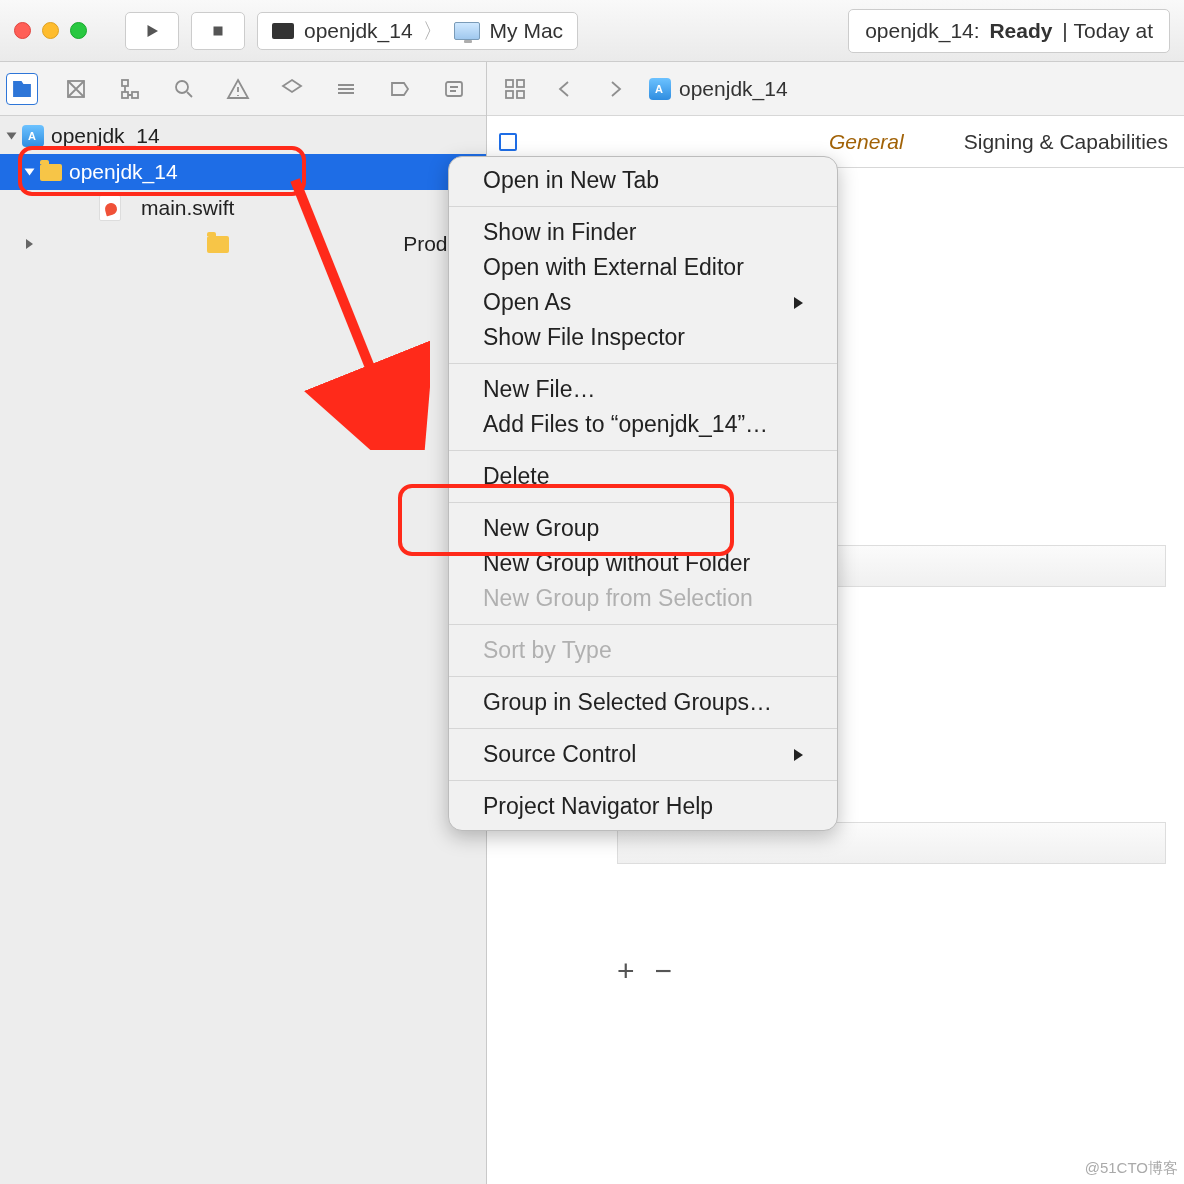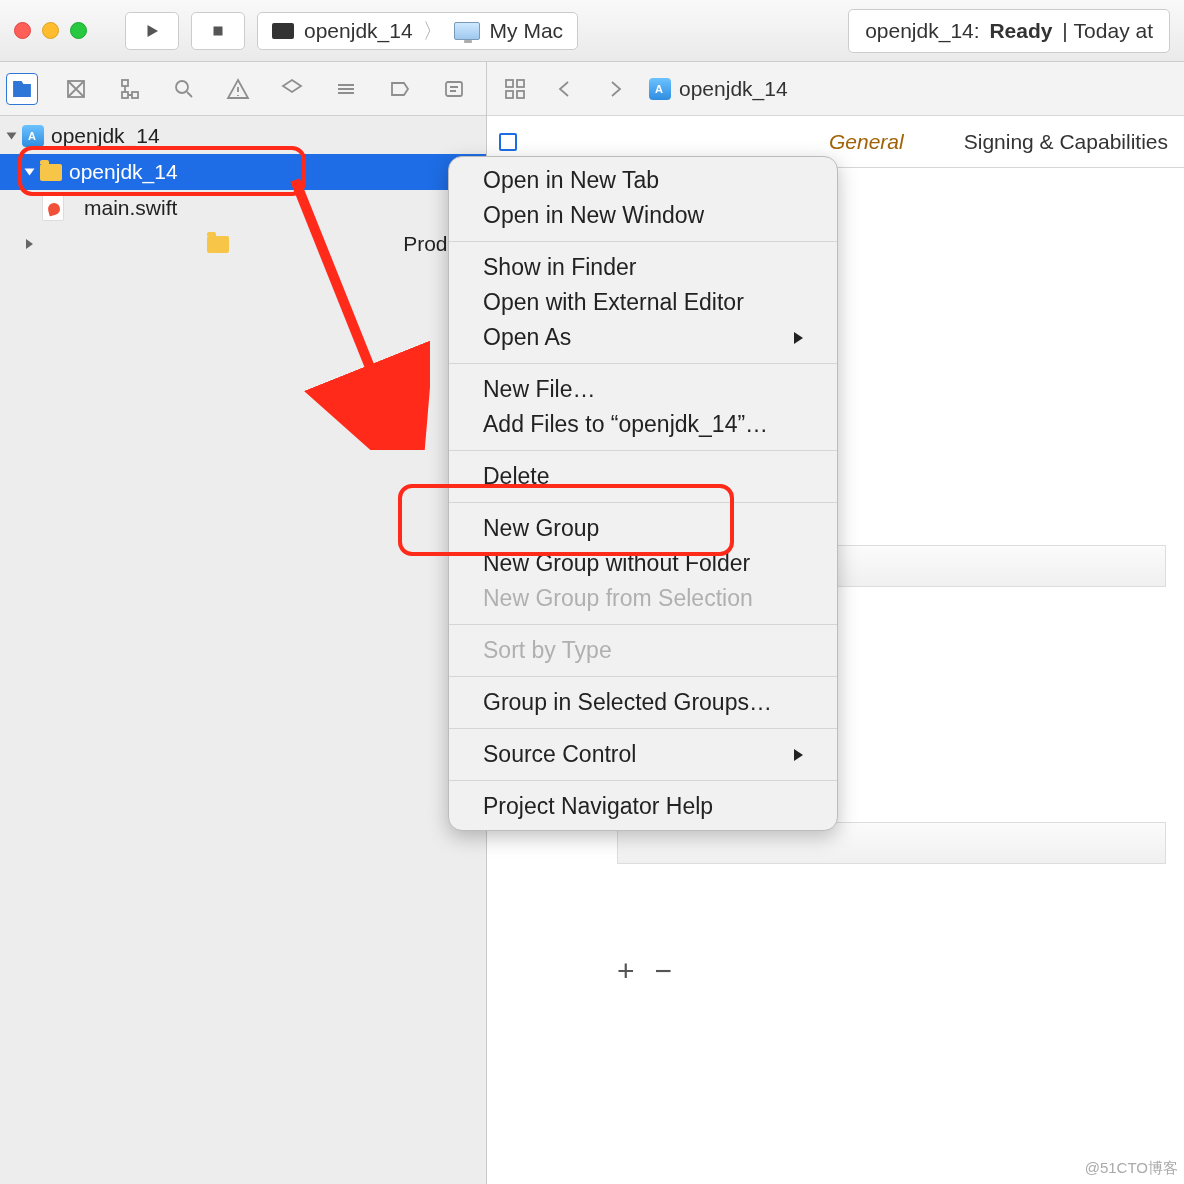--- a/index.html
+++ b/index.html
@@ -33,21 +33,21 @@
 
 .workspace { display: flex; height: calc(100% - 62px); }
 .sidebar { width: 486px; background: #ededed; display: flex; flex-direction: column; }
 .tree { flex: 1; padding-top: 2px; }
 .tree-row { display: flex; align-items: center; height: 36px; font-size: 21px; color: #222; gap: 7px; }
 .tree-row .arrow { width: 0; height: 0; border-left: 7px solid #666; border-top: 5px solid transparent; border-bottom: 5px solid transparent; transform: rotate(90deg); }
 .tree-row .arrow.right { transform: rotate(0deg); }
 .tree-row.root { padding-left: 8px; }
 .tree-row.selected { background: #1e6de6; color: #fff; padding-left: 26px; }
 .tree-row.selected .arrow { border-left-color: #fff; }
-.tree-row.l2 { padding-left: 42px; gap: 20px; }
+.tree-row.l2 { padding-left: 99px; gap: 20px; }
 .tree-row.l1 { padding-left: 26px; justify-content: space-between; }
 .folder-icon { width: 22px; height: 17px; background: #f7c547; border-radius: 2px; position: relative; }
 .folder-icon::before { content: ""; position: absolute; top: -4px; left: 0; width: 9px; height: 4px; background: #f7c547; border-radius: 2px 2px 0 0; }
 .folder-icon.yellow { background: #f7c547; }
 .proj-icon { width: 22px; height: 22px; background: linear-gradient(#6cc2ff,#2f8de0); border-radius: 4px; position: relative; }
 .proj-icon::after { content:"A"; color:#fff; font-size:11px; position:absolute; top:5px; left:6px; font-weight:600; }
 .swift-icon { width: 22px; height: 26px; background: #fff; border: 1px solid #ddd; border-radius: 2px; position: relative; }
 .swift-icon::after { content: ""; position: absolute; top: 7px; left: 5px; width: 12px; height: 12px; background: #f05138; border-radius: 50% 50% 50% 5%; transform: rotate(-15deg); }
 
 
@@ -275,33 +275,33 @@
         </div>
       </div>
     </div>
   </div>
 </div>
 
 <div class="context-menu">
   <div class="cm-item">
       <span>Open in New Tab</span>
     </div>
-  <div class="cm-item">
-      <span>Open in New Window</span>
-    </div>
   <div class="cm-sep"></div>
   <div class="cm-item">
       <span>Show in Finder</span>
     </div>
   <div class="cm-item">
       <span>Open with External Editor</span>
     </div>
   <div class="cm-item">
       <span>Open As</span>
       <span class="sub-arrow"></span>
+    </div>
+  <div class="cm-item">
+      <span>Show File Inspector</span>
     </div>
   <div class="cm-sep"></div>
   <div class="cm-item">
       <span>New File…</span>
     </div>
   <div class="cm-item">
       <span>Add Files to “openjdk_14”…</span>
     </div>
   <div class="cm-sep"></div>
   <div class="cm-item">

